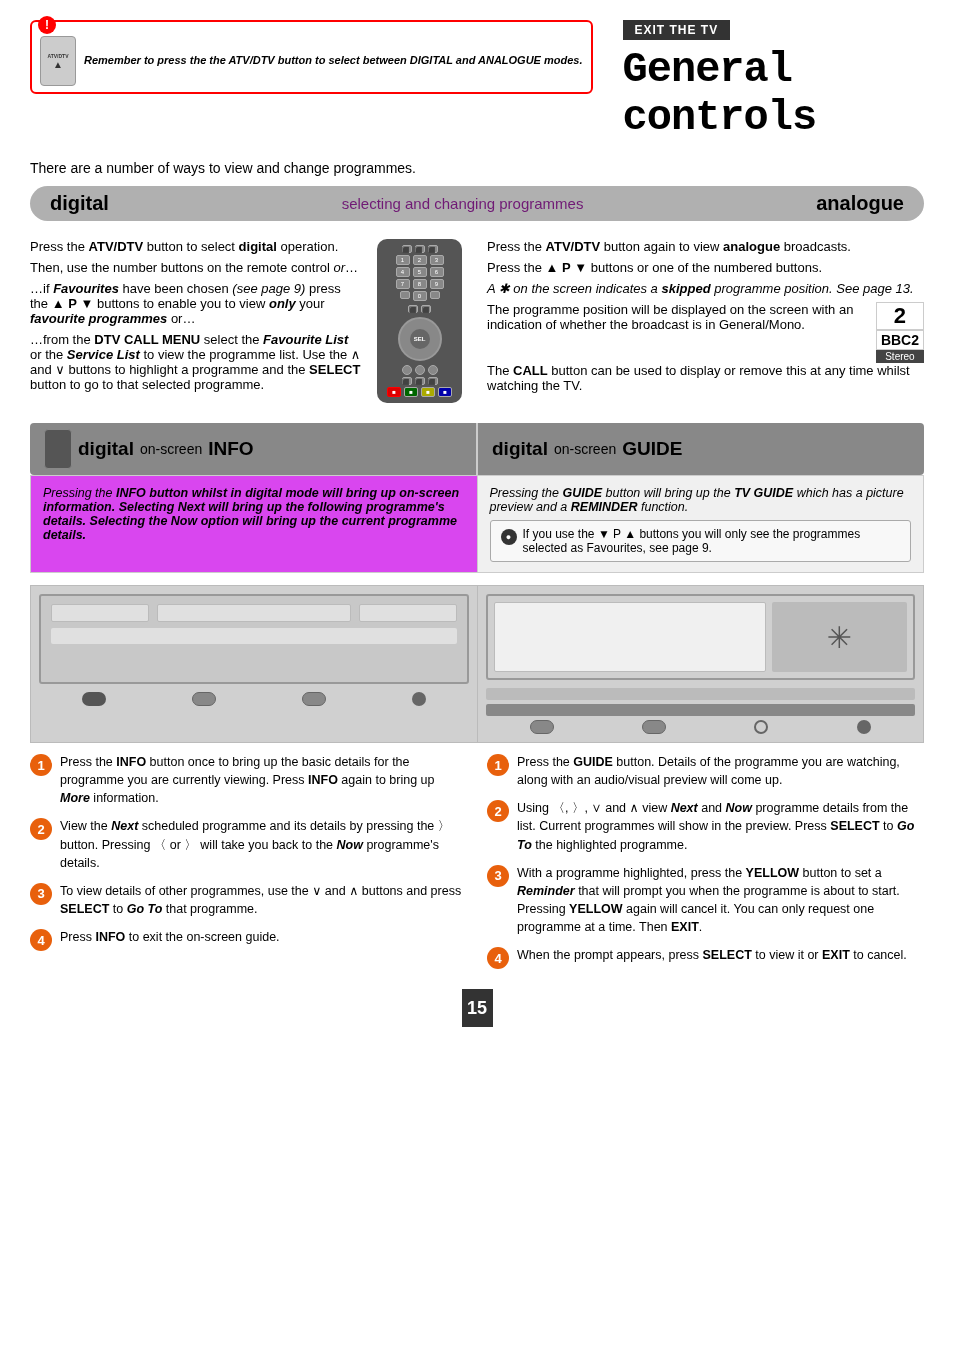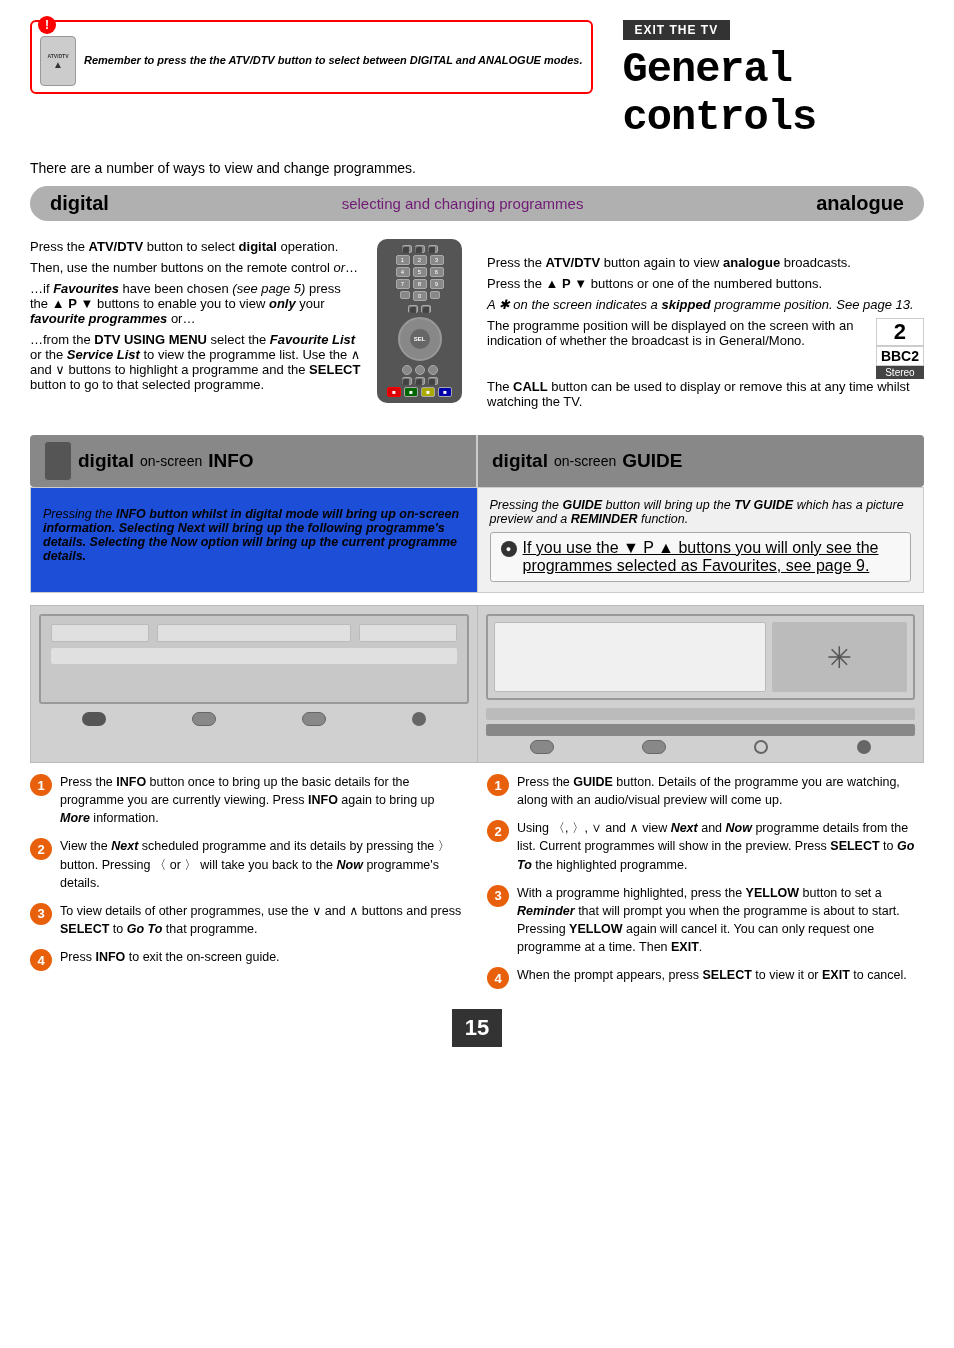--- a/index.html
+++ b/index.html
@@ -135,21 +135,20 @@
     .two-col {
       display: flex;
       gap: 20px;
       margin-bottom: 20px;
     }
     .col-left {
       flex: 1;
     }
     .col-right {
       flex: 1;
-      margin-top: 16px;
     }
 
     
     .remote-area {
       display: flex;
       gap: 16px;
     }
     .remote-text {
       flex: 1;
     }
@@ -363,23 +362,23 @@
     .instr-num.orange { background: #e8600c; color: #fff; }
     .instr-text {
       font-size: 12.5px;
       line-height: 1.45;
     }
 
     
     .page-num-box {
       background: #333;
       color: #fff;
-      font-size: 22px;
-      font-weight: bold;
-      width: 50px;
+      font-size: 18px;
+      font-weight: bold;
+      width: 31px;
       height: 38px;
       display: flex;
       align-items: center;
       justify-content: center;
       margin: 10px auto;
     }
 
     .note-box {
       border: 1px solid #aaa;
       background: #f8f8f8;
@@ -441,22 +440,22 @@
     <span class="analogue-label">analogue</span>
   </div>
 
   <div class="two-col">
 
     <div class="col-left">
       <div class="remote-area">
         <div class="remote-text">
           <p>Press the <b>ATV/DTV</b> button to select <b>digital</b> operation.</p>
           <p>Then, use the number buttons on the remote control <i>or</i>…</p>
-          <p>…if <b><i>Favourites</i></b> have been chosen <i>(see page 5)</i> press the ▲ <b>P</b> ▼ buttons to enable you to view <b><i>only</i></b> your <b><i>favourite programmes</i></b> or…</p>
-          <p>…from the <b>DTV USING MENU</b> select the <b><i>Favourite List</i></b> or the <b><i>Service List</i></b> to view the programme list. Use the ∧ and ∨ buttons to highlight a programme and the <b>SELECT</b> button to go to that selected programme.</p>
+          <p>…if <b><i>Favourites</i></b> have been chosen <i>(see page 9)</i> press the ▲ <b>P</b> ▼ buttons to enable you to view <b><i>only</i></b> your <b><i>favourite programmes</i></b> or…</p>
+          <p>…from the <b>DTV CALL MENU</b> select the <b><i>Favourite List</i></b> or the <b><i>Service List</i></b> to view the programme list. Use the ∧ and ∨ buttons to highlight a programme and the <b>SELECT</b> button to go to that selected programme.</p>
         </div>
         <div class="remote-img">
 
           <div class="remote-svg">
             <div class="r-row">
               <div class="r-btn small">⬛</div>
               <div class="r-btn small">⬛</div>
               <div class="r-btn small">⬛</div>
             </div>
             <div class="r-row">
@@ -537,33 +536,33 @@
     </div>
     <div style="flex:1; background:#888; border-radius:0 4px 4px 0; padding:6px 14px; display:flex; align-items:center; gap:6px; border-left:2px solid #ccc;">
       <span style="font-size:19px; font-weight:bold;">digital</span>
       <span style="font-size:14px;">on-screen</span>
       <span style="font-size:19px; font-weight:bold; text-transform:uppercase;">GUIDE</span>
     </div>
   </div>
 
   <div style="display:flex; gap:0; margin-bottom:12px;">
 
-    <div style="flex:1; border:1px solid #ccc; padding:19px 12px; background:#1d4ed8; border-right:none;">
+    <div style="flex:1; border:1px solid #ccc; padding:10px 12px; background:#d946ef; border-right:none;">
       <p style="font-size:12.5px;">
         <i>Pressing the <b>INFO</b> <b><i>button whilst in digital mode will bring up on-screen information. Selecting <b>Next</b> will bring up the following programme's details. Selecting the <b>Now</b> option will bring up the current programme details.</i></b></i>
       </p>
     </div>
 
     <div style="flex:1; border:1px solid #ccc; padding:10px 12px; background:#f0f0f0;">
       <p style="font-size:12.5px;">
         <i>Pressing the <b>GUIDE</b> <i>button will bring up the</i> <b>TV GUIDE</b> <i>which has a picture preview and a</i> <b>REMINDER</b> <i>function.</i></i>
       </p>
       <div class="note-box">
         <div class="note-bullet">●</div>
-        <span style="font-size:16px;text-decoration:underline;">If you use the ▼ P ▲ buttons you will only see the programmes selected as Favourites, see page 9.</span>
+        <span style="font-size:12px;">If you use the ▼ P ▲ buttons you will only see the programmes selected as Favourites, see page 9.</span>
       </div>
     </div>
   </div>
 
   <div style="display:flex; gap:0; margin-bottom:4px;">
 
     <div style="flex:1; border:1px solid #bbb; padding:8px; background:#d0d0d0; border-right:none;">
       <div class="screen-mockup">
         <div class="screen-row-btns">
           <div class="screen-btn"></div>

